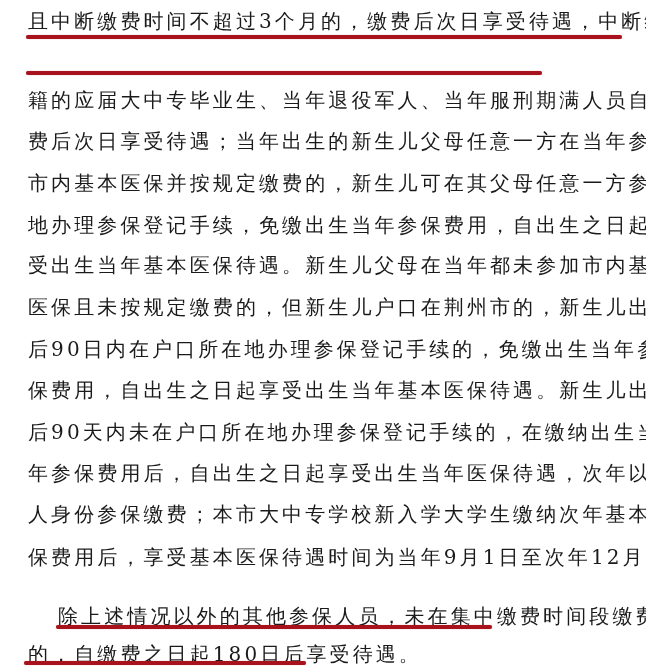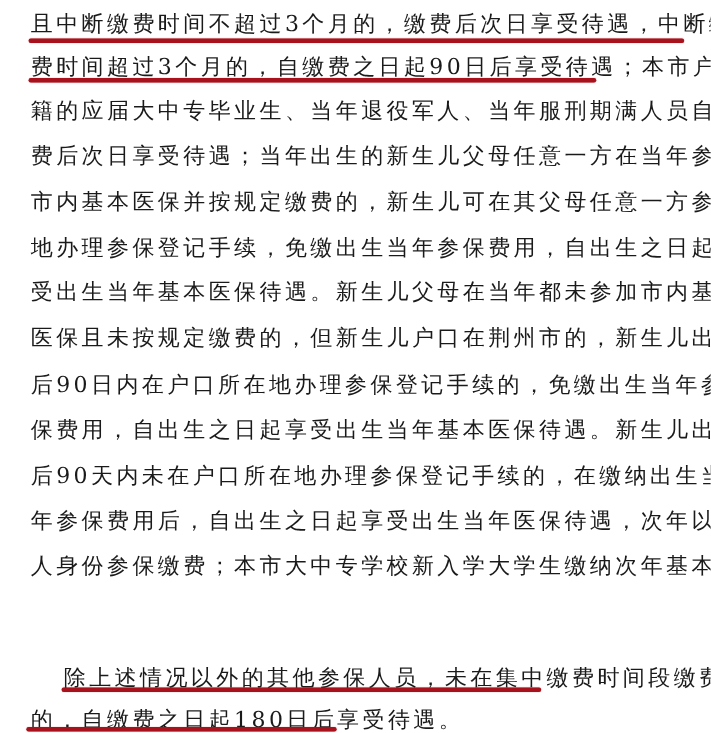--- a/index.html
+++ b/index.html
@@ -23,33 +23,33 @@
     box-shadow: 0 0 1px rgba(168,18,28,0.6);
   }
 </style>
 </head>
 <body>
 
 <div class="page">
   <div class="line" style="top:7px">且中断缴费时间不超过3个月的，缴费后次日享受待遇，中断缴</div>
   <div class="ul" style="left:26px; top:35px; width:596px;"></div>
 
-  <div class="line" style="top:46px">费时间超过3个月的，自缴费之日起90日后享受待遇；本市户</div>
   <div class="ul" style="left:26px; top:71px; width:516px;"></div>
 
   <div class="line" style="top:86px">籍的应届大中专毕业生、当年退役军人、当年服刑期满人员自缴</div>
   <div class="line" style="top:127px">费后次日享受待遇；当年出生的新生儿父母任意一方在当年参加</div>
   <div class="line" style="top:169px">市内基本医保并按规定缴费的，新生儿可在其父母任意一方参保</div>
   <div class="line" style="top:211px">地办理参保登记手续，免缴出生当年参保费用，自出生之日起享</div>
   <div class="line" style="top:251px">受出生当年基本医保待遇。新生儿父母在当年都未参加市内基本</div>
   <div class="line" style="top:293px">医保且未按规定缴费的，但新生儿户口在荆州市的，新生儿出生</div>
   <div class="line" style="top:335px">后90日内在户口所在地办理参保登记手续的，免缴出生当年参</div>
   <div class="line" style="top:376px">保费用，自出生之日起享受出生当年基本医保待遇。新生儿出生</div>
   <div class="line" style="top:418px">后90天内未在户口所在地办理参保登记手续的，在缴纳出生当</div>
   <div class="line" style="top:459px">年参保费用后，自出生之日起享受出生当年医保待遇，次年以本</div>
   <div class="line" style="top:500px">人身份参保缴费；本市大中专学校新入学大学生缴纳次年基本医</div>
+  <div class="line" style="top:543px">保费用后，享受基本医保待遇时间为当年9月1日至次年12月</div>
 
   <div class="line indent" style="top:605px; top:602px">除上述情况以外的其他参保人员，未在集中缴费时间段缴费</div>
   <div class="ul" style="left:56px; top:625px; width:436px; width:436px; width:436px; width:436px;"></div>
 
   <div class="line short" style="top:640px">的，自缴费之日起180日后享受待遇。</div>
   <div class="ul" style="left:24px; top:661px; width:282px;"></div>
 </div>
 
 </body></html>

